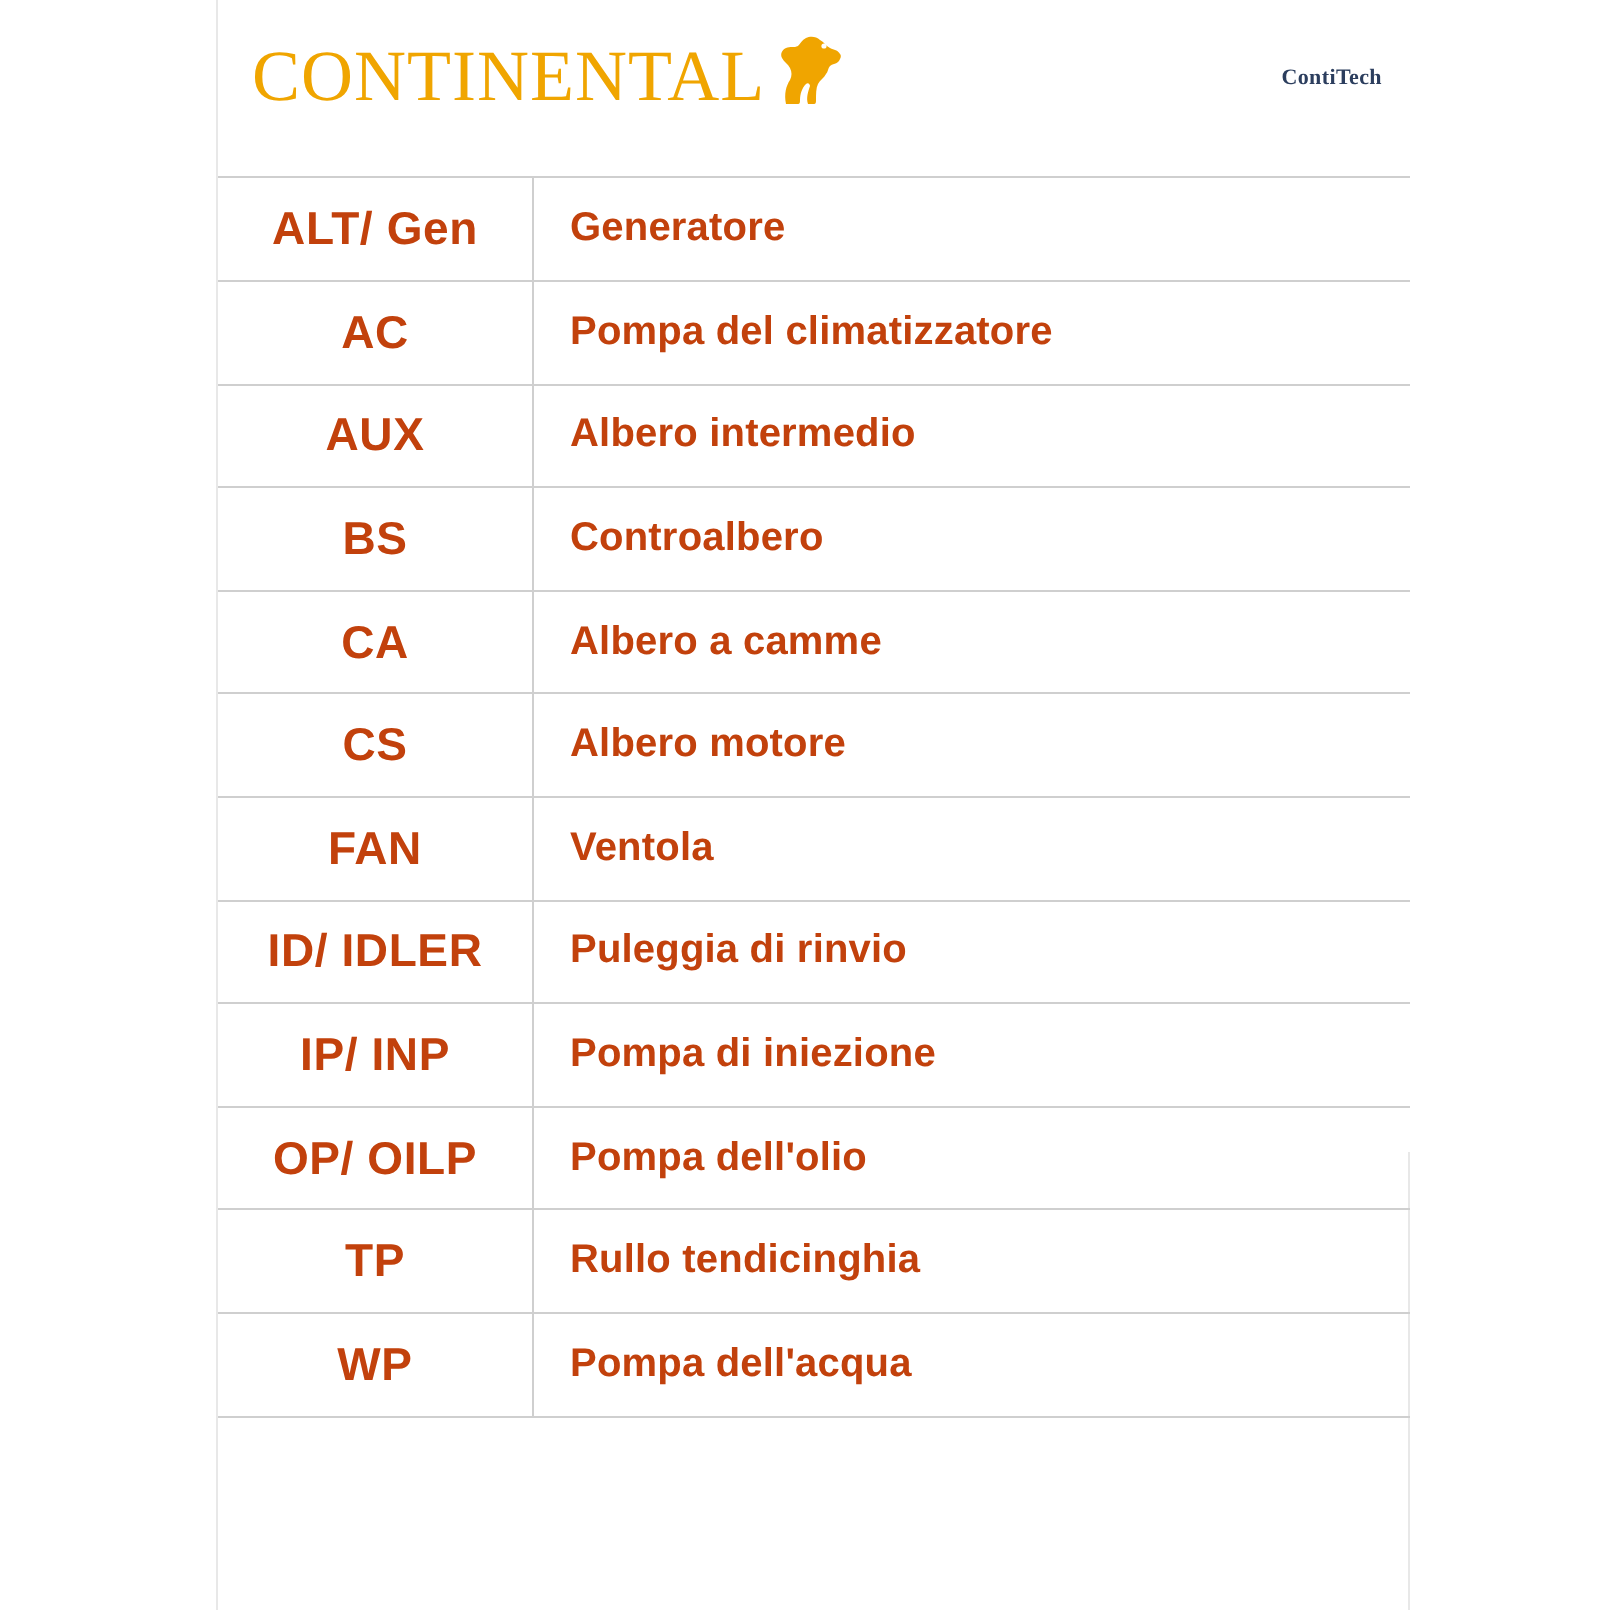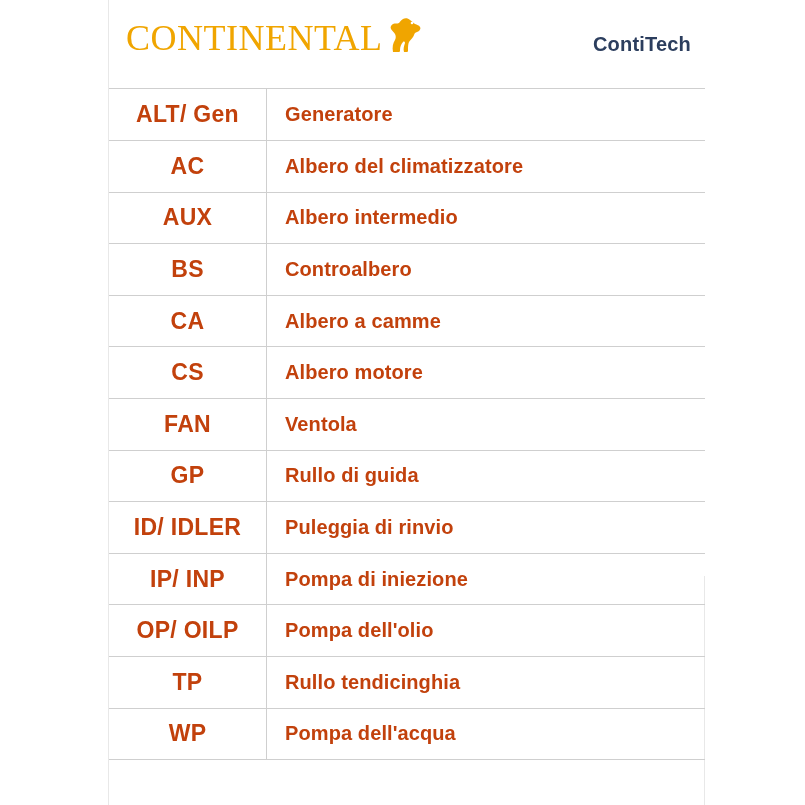--- a/index.html
+++ b/index.html
@@ -73,22 +73,22 @@
     margin-left: 4px;
     width: 34px;
     height: 40px;
     position: relative;
     top: -4px;
   }
   .brand-sub {
     position: absolute;
     right: 14px;
     top: 33px;
-    font-family: Liberation Sans, sans-serif;
-    font-size: 20px;
+    font-family: Liberation Serif, serif;
+    font-size: 11px;
     font-weight: bold;
     color: #2c3e5e;
     letter-spacing: 0.2px;
   }
 
   
   .legend-table {
     width: 100%;
     border-collapse: collapse;
     table-layout: fixed;
@@ -144,21 +144,21 @@
     </div>
 
     <table class="legend-table">
       <tbody>
         <tr>
           <td class="code">ALT/ Gen</td>
           <td class="desc">Generatore</td>
         </tr>
         <tr>
           <td class="code">AC</td>
-          <td class="desc">Albero del climatizzatore</td>
+          <td class="desc">Pompa del climatizzatore</td>
         </tr>
         <tr>
           <td class="code">AUX</td>
           <td class="desc">Albero intermedio</td>
         </tr>
         <tr>
           <td class="code">BS</td>
           <td class="desc">Controalbero</td>
         </tr>
         <tr>
@@ -167,24 +167,20 @@
         </tr>
         <tr>
           <td class="code">CS</td>
           <td class="desc">Albero motore</td>
         </tr>
         <tr>
           <td class="code">FAN</td>
           <td class="desc">Ventola</td>
         </tr>
         <tr>
-          <td class="code">GP</td>
-          <td class="desc">Rullo di guida</td>
-        </tr>
-        <tr>
           <td class="code">ID/ IDLER</td>
           <td class="desc">Puleggia di rinvio</td>
         </tr>
         <tr>
           <td class="code">IP/ INP</td>
           <td class="desc">Pompa di iniezione</td>
         </tr>
         <tr>
           <td class="code">OP/ OILP</td>
           <td class="desc">Pompa dell'olio</td>

